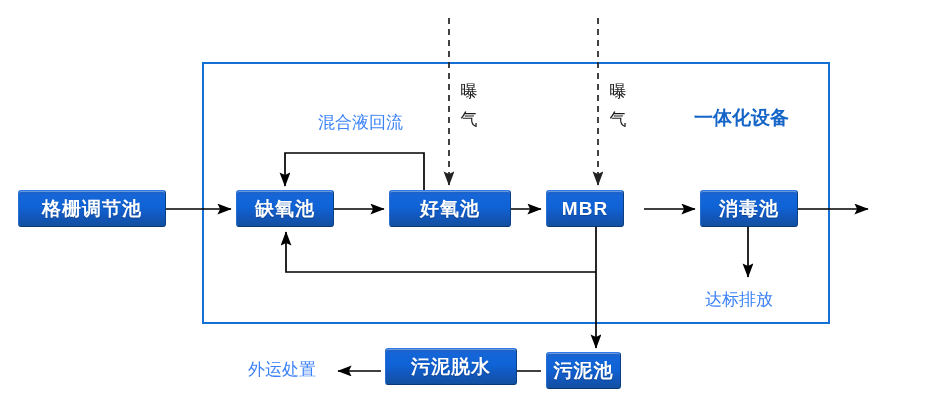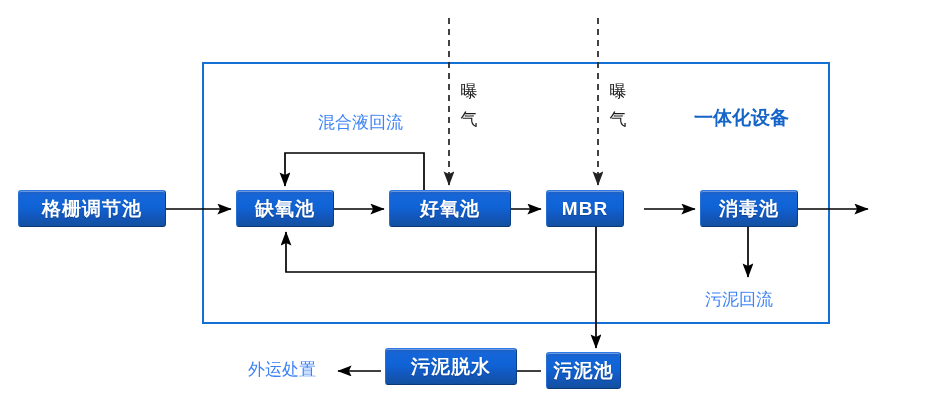--- a/index.html
+++ b/index.html
@@ -134,21 +134,21 @@
   <div class="node" style="left:700px; top:190px; width:98px;  height:37px;">消毒池</div>
 
   <div class="node" style="left:546px; top:352px; width:75px;  height:37px;">污泥池</div>
 
   <div class="node" style="left:385px; top:348px; width:132px; height:37px;">污泥脱水</div>
 
   <div class="plain-label" style="left:318px; top:111px;">混合液回流</div>
 
 
 
-  <div class="plain-label" style="left:705px; top:288px;">污泥回流</div>
+  <div class="plain-label" style="left:705px; top:288px;">达标排放</div>
 
   <div class="plain-label" style="left:248px; top:358px;">外运处置</div>
 
   <div class="plain-label label-accent" style="left:694px; top:91px;">一体化设备</div>
 
   <div class="vlabel" style="left:458px; top:78px;">
     <span>曝</span>
     <span>气</span>
   </div>
 

